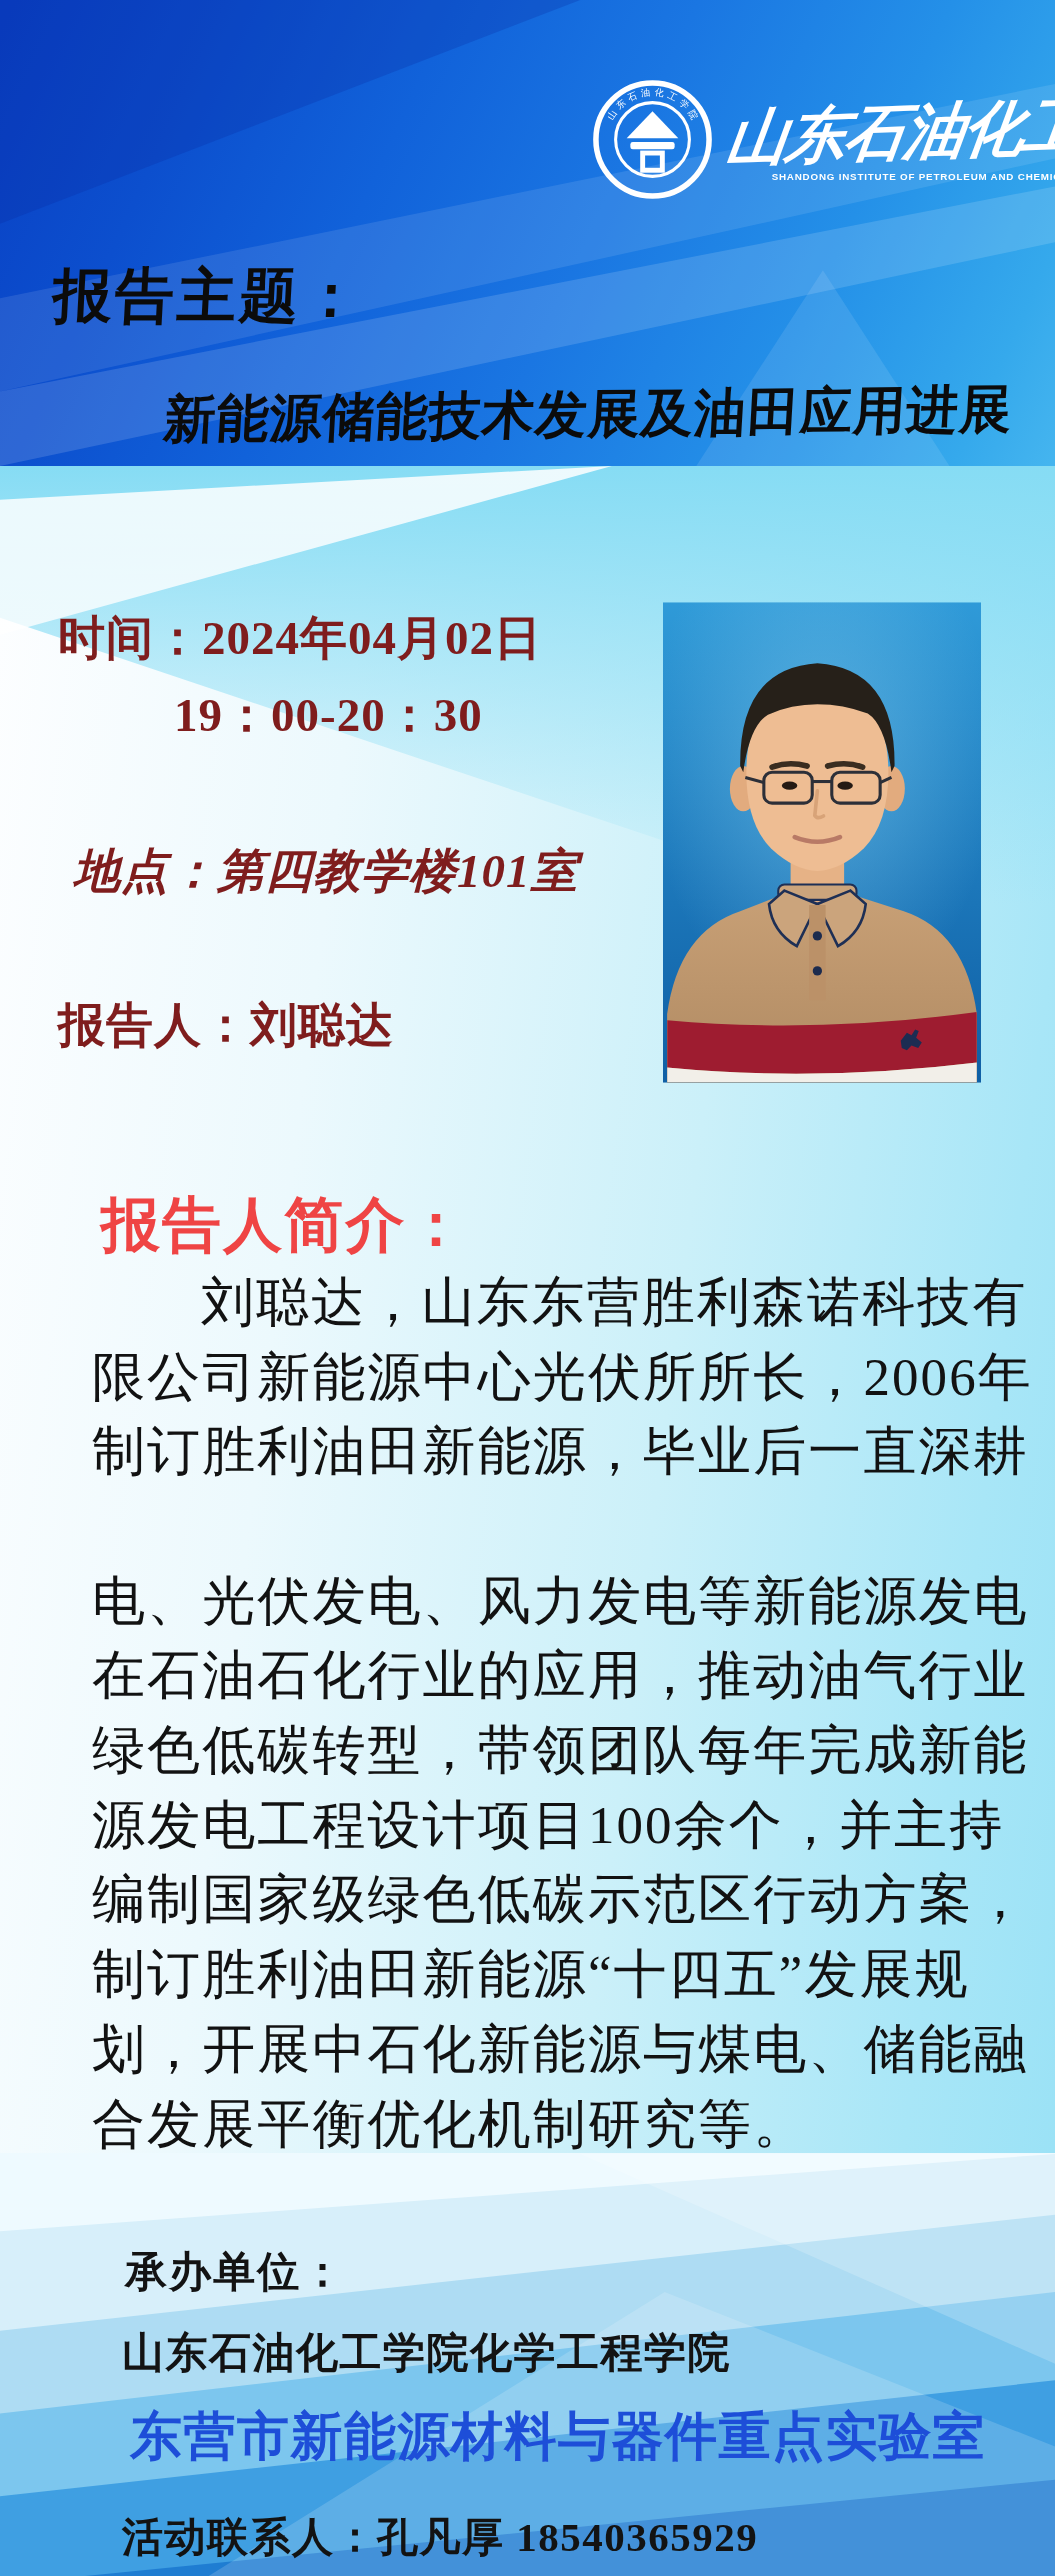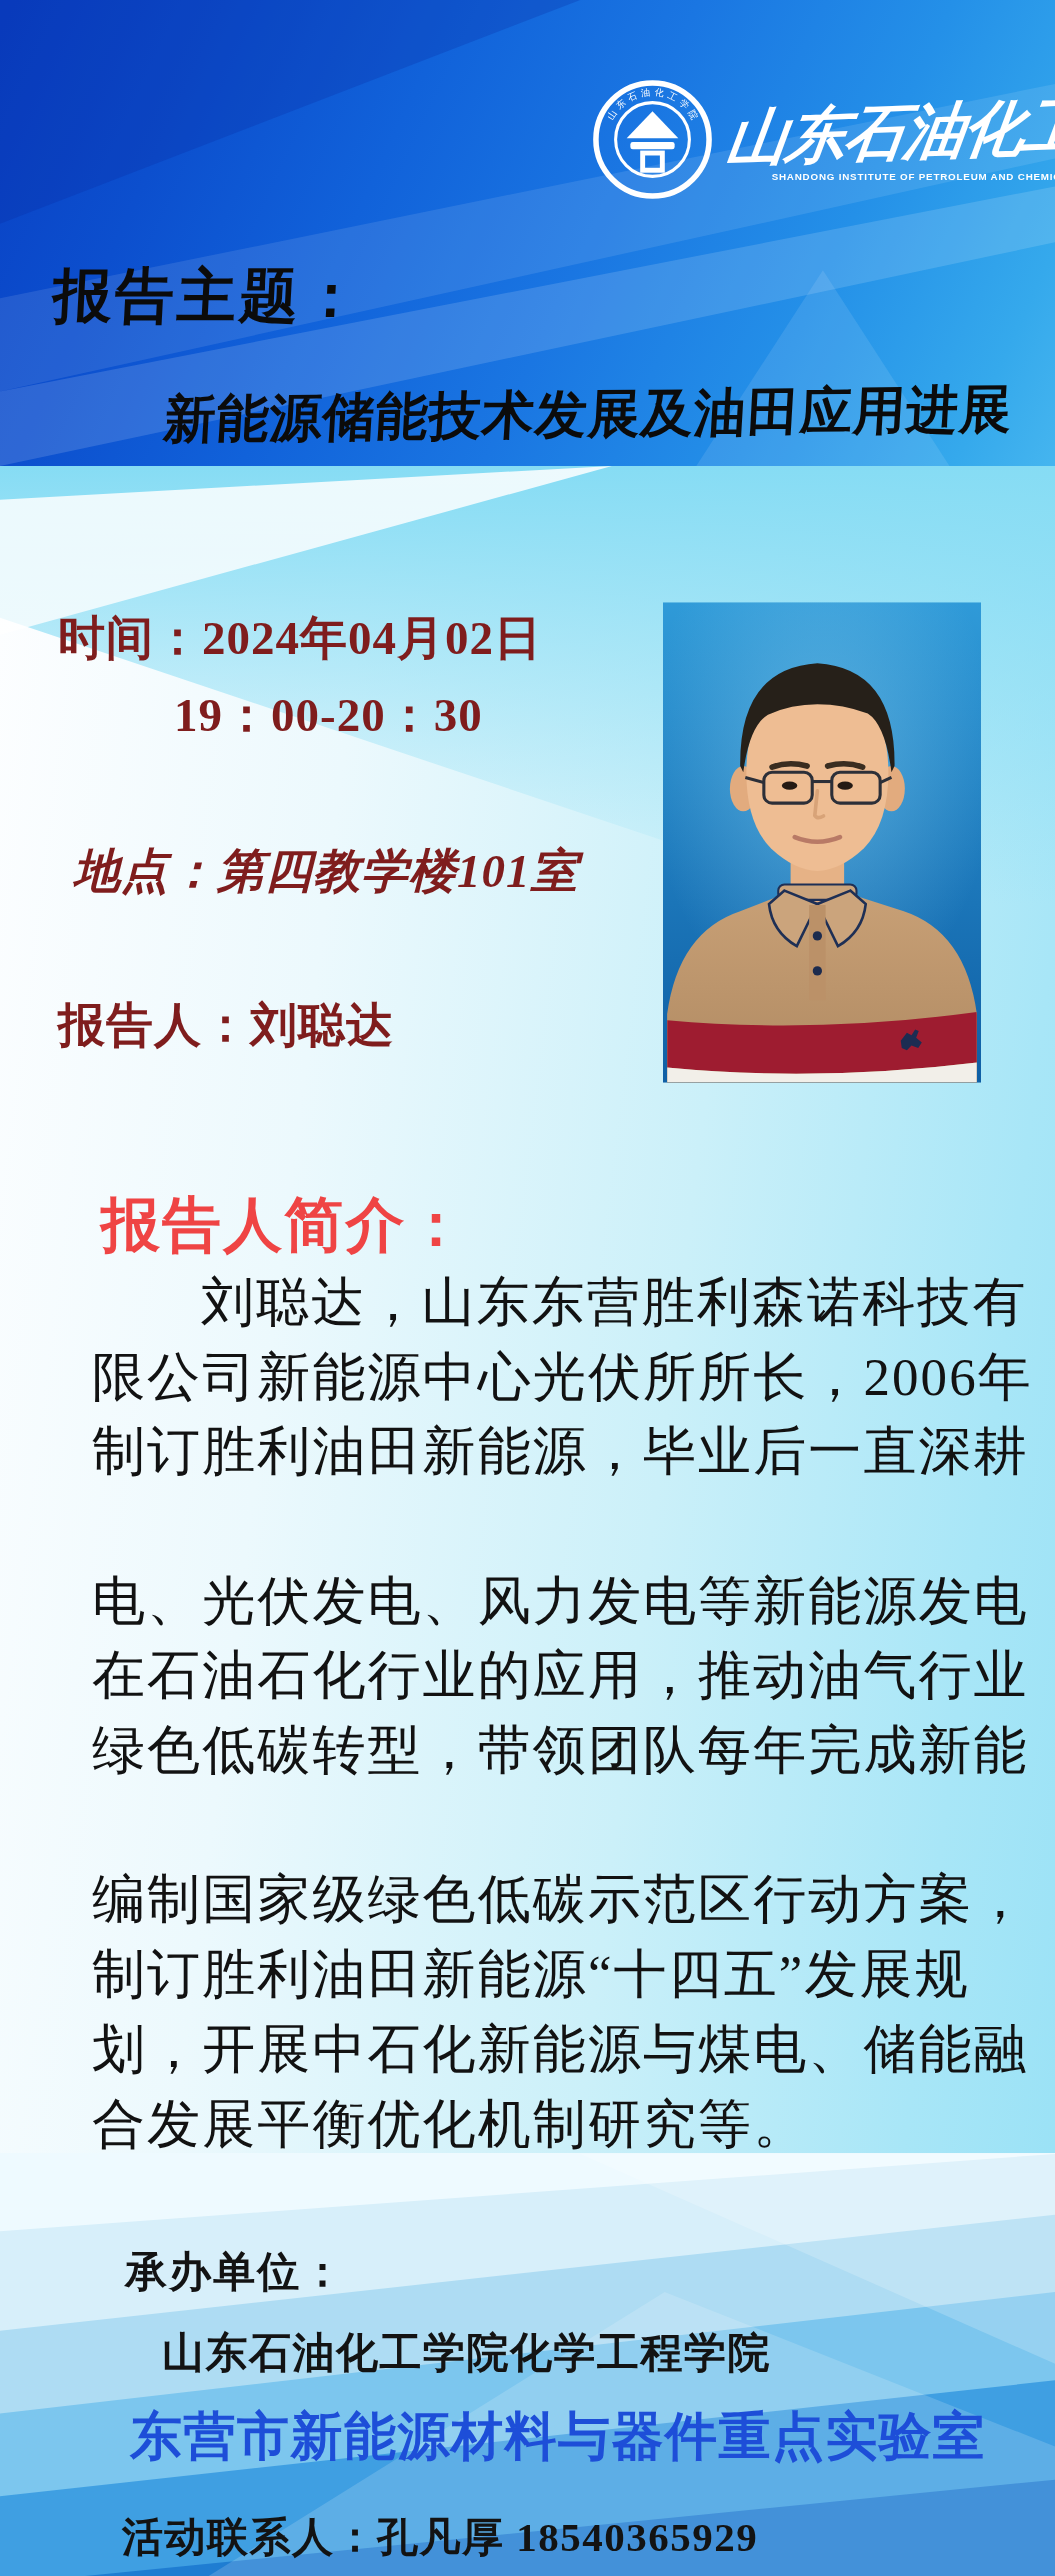--- a/index.html
+++ b/index.html
@@ -70,21 +70,21 @@
   .w3{background:#7cc6ee;clip-path:polygon(0 47%,100% 25%,100% 100%,0 100%);}
   .w4{background:#3f9fe2;clip-path:polygon(0 62%,100% 41%,100% 100%,0 100%);}
   .w5{background:#1f7dd2;clip-path:polygon(0 78%,100% 59%,100% 100%,0 100%);}
   .w6{background:#1565c4;clip-path:polygon(0 91%,100% 77%,100% 100%,0 100%);}
   .wx{background:rgba(255,255,255,.16);clip-path:polygon(0 100%,63% 25%,100% 53%,100% 100%);}
   .wy{background:rgba(255,255,255,.20);clip-path:polygon(55% 0,100% 0,100% 38%);}
 
   .footer-label{position:absolute;left:125px;top:2244px;font-size:42px;color:#131313;letter-spacing:2.1px;
     font-family:"Liberation Serif","DejaVu Serif",serif;font-weight:600;white-space:nowrap;}
   .footer-org1{position:absolute;left:122px;top:2325px;font-size:42px;color:#131313;letter-spacing:1.5px;
-    font-family:"Liberation Serif","DejaVu Serif",serif;font-weight:600;white-space:nowrap;margin-left:40px;}
+    font-family:"Liberation Serif","DejaVu Serif",serif;font-weight:600;white-space:nowrap;}
   .footer-org2{position:absolute;left:130px;top:2402px;font-size:52px;color:#1d4ed8;letter-spacing:1.5px;
     font-family:"Liberation Serif","DejaVu Serif",serif;font-weight:700;white-space:nowrap;}
   .footer-contact{position:absolute;left:122px;top:2510px;font-size:41px;color:#131313;letter-spacing:1.5px;
     font-family:"Liberation Serif","DejaVu Serif",serif;font-weight:600;white-space:nowrap;}
 </style>
 </head>
 <body>
 
 <div id="poster">
 
@@ -191,20 +191,21 @@
     <path d="M256 456 Q300 474 344 456" stroke="#b87a66" stroke-width="9" fill="none" stroke-linecap="round"></path>
   </svg>
 
   <div class="bio-heading">报告人简介：</div>
   <div class="bio-line indent" style="top:1265px">刘聪达，山东东营胜利森诺科技有</div>
   <div class="bio-line" style="top:1340px">限公司新能源中心光伏所所长，2006年</div>
   <div class="bio-line" style="top:1414px">制订胜利油田新能源，毕业后一直深耕</div>
   <div class="bio-line" style="top:1564px">电、光伏发电、风力发电等新能源发电</div>
   <div class="bio-line" style="top:1638px">在石油石化行业的应用，推动油气行业</div>
   <div class="bio-line" style="top:1713px">绿色低碳转型，带领团队每年完成新能</div>
+  <div class="bio-line" style="top:1788px">源发电工程设计项目100余个，并主持</div>
   <div class="bio-line" style="top:1862px">编制国家级绿色低碳示范区行动方案，</div>
   <div class="bio-line" style="top:1937px">制订胜利油田新能源“十四五”发展规</div>
   <div class="bio-line" style="top:2012px">划，开展中石化新能源与煤电、储能融</div>
   <div class="bio-line" style="top:2087px">合发展平衡优化机制研究等。</div>
 
   <div class="bot-bg">
     <div class="w1"></div>
     <div class="w2"></div>
     <div class="w3"></div>
     <div class="w4"></div>

